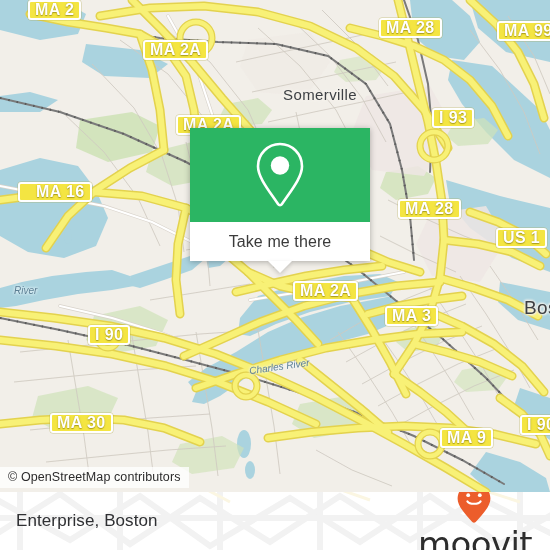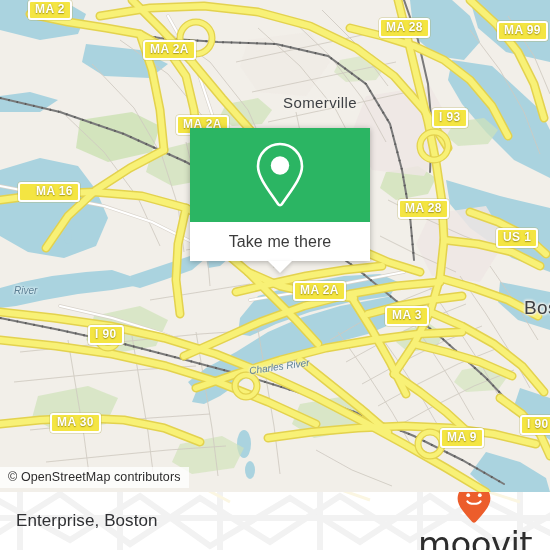--- a/index.html
+++ b/index.html
@@ -30,21 +30,21 @@
   .water-label { font-size:10px; color:#5c7f94; font-style:italic;
     text-shadow:0 0 3px #eef7fa,0 0 3px #eef7fa; }
 
   
   .shield {
     position:absolute;
     background:#f4e542;
     border:2px solid #ffffff;
     border-radius:3px;
     color:#ffffff;
-    font-size:12px;
+    font-size:16px;
     font-weight:bold;
     letter-spacing:.4px;
     padding:1px 5px 2px 5px;
     line-height:13px;
     text-shadow:0 1px 1px rgba(120,110,0,.55), 0 0 2px rgba(120,110,0,.35);
     box-shadow:0 0 0 .5px rgba(170,160,60,.5);
     white-space:nowrap;
   }
 
   
@@ -340,21 +340,21 @@
         <g stroke="#f8f176" stroke-width="4.5" fill="none">
           <circle cx="196" cy="38" r="16"></circle>
           <circle cx="434" cy="146" r="14"></circle>
           <circle cx="430" cy="444" r="12"></circle>
           <circle cx="108" cy="338" r="10"></circle>
           <circle cx="246" cy="386" r="11"></circle>
         </g>
       </g>
     </svg>
 
-    <div class="map-label city-label" style="left:283px; top:94px;">Somerville</div>
+    <div class="map-label city-label" style="left:283px; top:86px;">Somerville</div>
     <div class="map-label city-label" style="left:524px; top:297px; font-size:19px;">Bos</div>
 
     <div class="map-label water-label" style="left:249px; top:361px; transform:rotate(-8deg);">Charles River</div>
     <div class="map-label water-label" style="left:0px; top:285px;padding-left:14px;">River</div>
 
     <div class="shield" style="left:28px;  top:0px;">MA 2</div>
     <div class="shield" style="left:143px; top:40px;">MA 2A</div>
     <div class="shield" style="left:379px; top:18px;">MA 28</div>
     <div class="shield" style="left:497px; top:21px;">MA 99</div>
     <div class="shield" style="left:432px; top:108px;">I 93</div>

